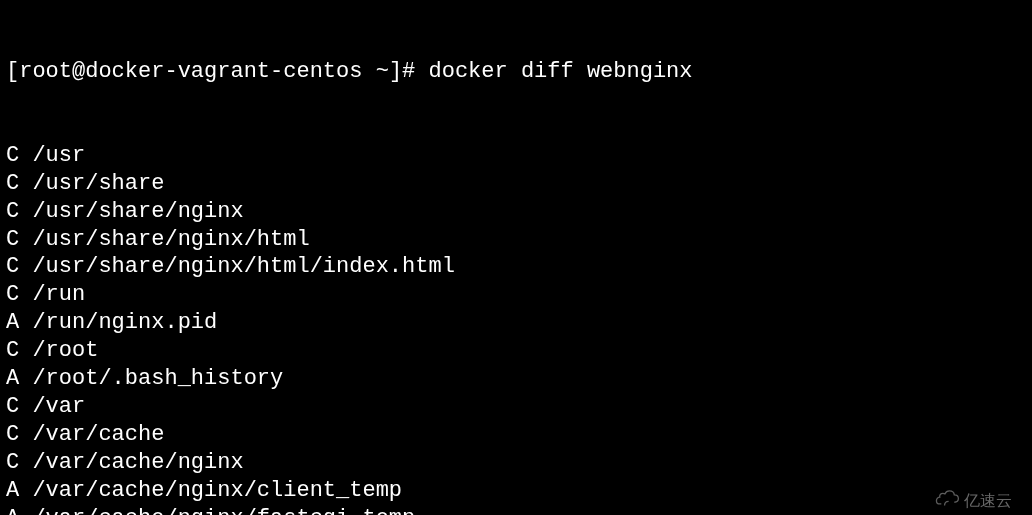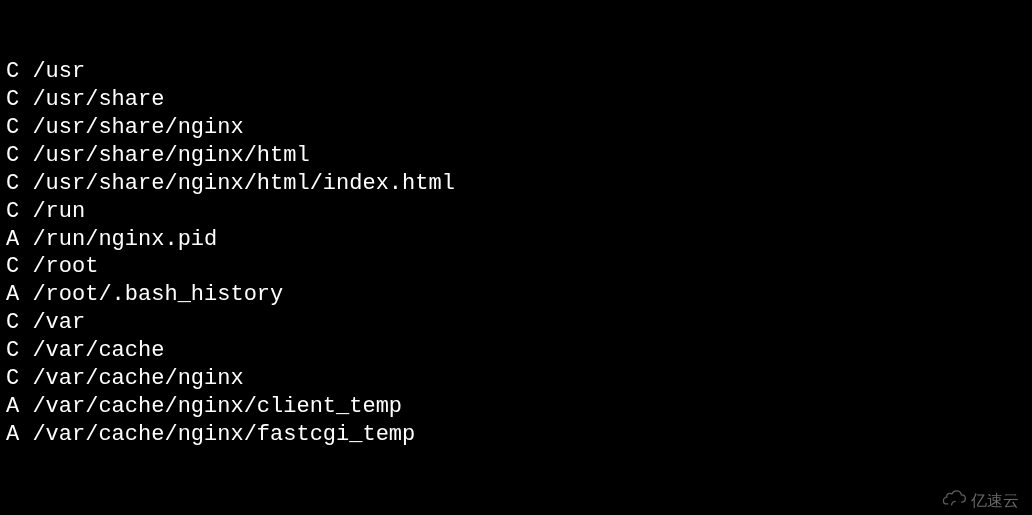--- a/index.html
+++ b/index.html
@@ -17,40 +17,41 @@
     }
     .terminal {
       padding: 2px 6px;
       white-space: pre;
     }
     .line {
       white-space: pre;
     }
     .watermark {
       position: absolute;
-      right: 13px;
+      right: 20px;
       bottom: 2px;
       color: #bbb;
       opacity: 0.55;
       font-family: Arial, sans-serif;
       font-size: 16px;
       display: flex;
       align-items: center;
       gap: 4px;
     }
     .watermark svg {
       width: 26px;
       height: 18px;
       opacity: 0.9;
     }
   </style>
 </head>
 <body>
 
 <div class="terminal">
+  <div class="line"><span>[</span><span>root</span><span>@</span><span>docker-vagrant-centos</span> <span>~</span><span>]</span><span>#</span> <span>docker diff webnginx</span></div>
   <div id="diff-output"><div class="line"><span>C</span><span> /usr</span></div><div class="line"><span>C</span><span> /usr/share</span></div><div class="line"><span>C</span><span> /usr/share/nginx</span></div><div class="line"><span>C</span><span> /usr/share/nginx/html</span></div><div class="line"><span>C</span><span> /usr/share/nginx/html/index.html</span></div><div class="line"><span>C</span><span> /run</span></div><div class="line"><span>A</span><span> /run/nginx.pid</span></div><div class="line"><span>C</span><span> /root</span></div><div class="line"><span>A</span><span> /root/.bash_history</span></div><div class="line"><span>C</span><span> /var</span></div><div class="line"><span>C</span><span> /var/cache</span></div><div class="line"><span>C</span><span> /var/cache/nginx</span></div><div class="line"><span>A</span><span> /var/cache/nginx/client_temp</span></div><div class="line"><span>A</span><span> /var/cache/nginx/fastcgi_temp</span></div></div>
   
 </div>
 
 <div class="watermark">
   <span>
     <svg viewBox="0 0 32 20">
       <path d="M25 14c3 0 5-2 5-4.5S28 5 25 5c-.3-3-3-5-6-5-2.5 0-4.7 1.5-5.6 3.7C12.7 3.3 11.9 3 11 3c-2.2 0-4 1.8-4 4 0 .2 0 .4.1.6C4.8 8 3 9.8 3 12c0 2.2 1.8 4 4 4h2" fill="none" stroke="#bbb" stroke-width="1.6"></path>
       <path d="M13 18c0-3 2-5 5-5" fill="none" stroke="#bbb" stroke-width="1.6"></path>
     </svg>

